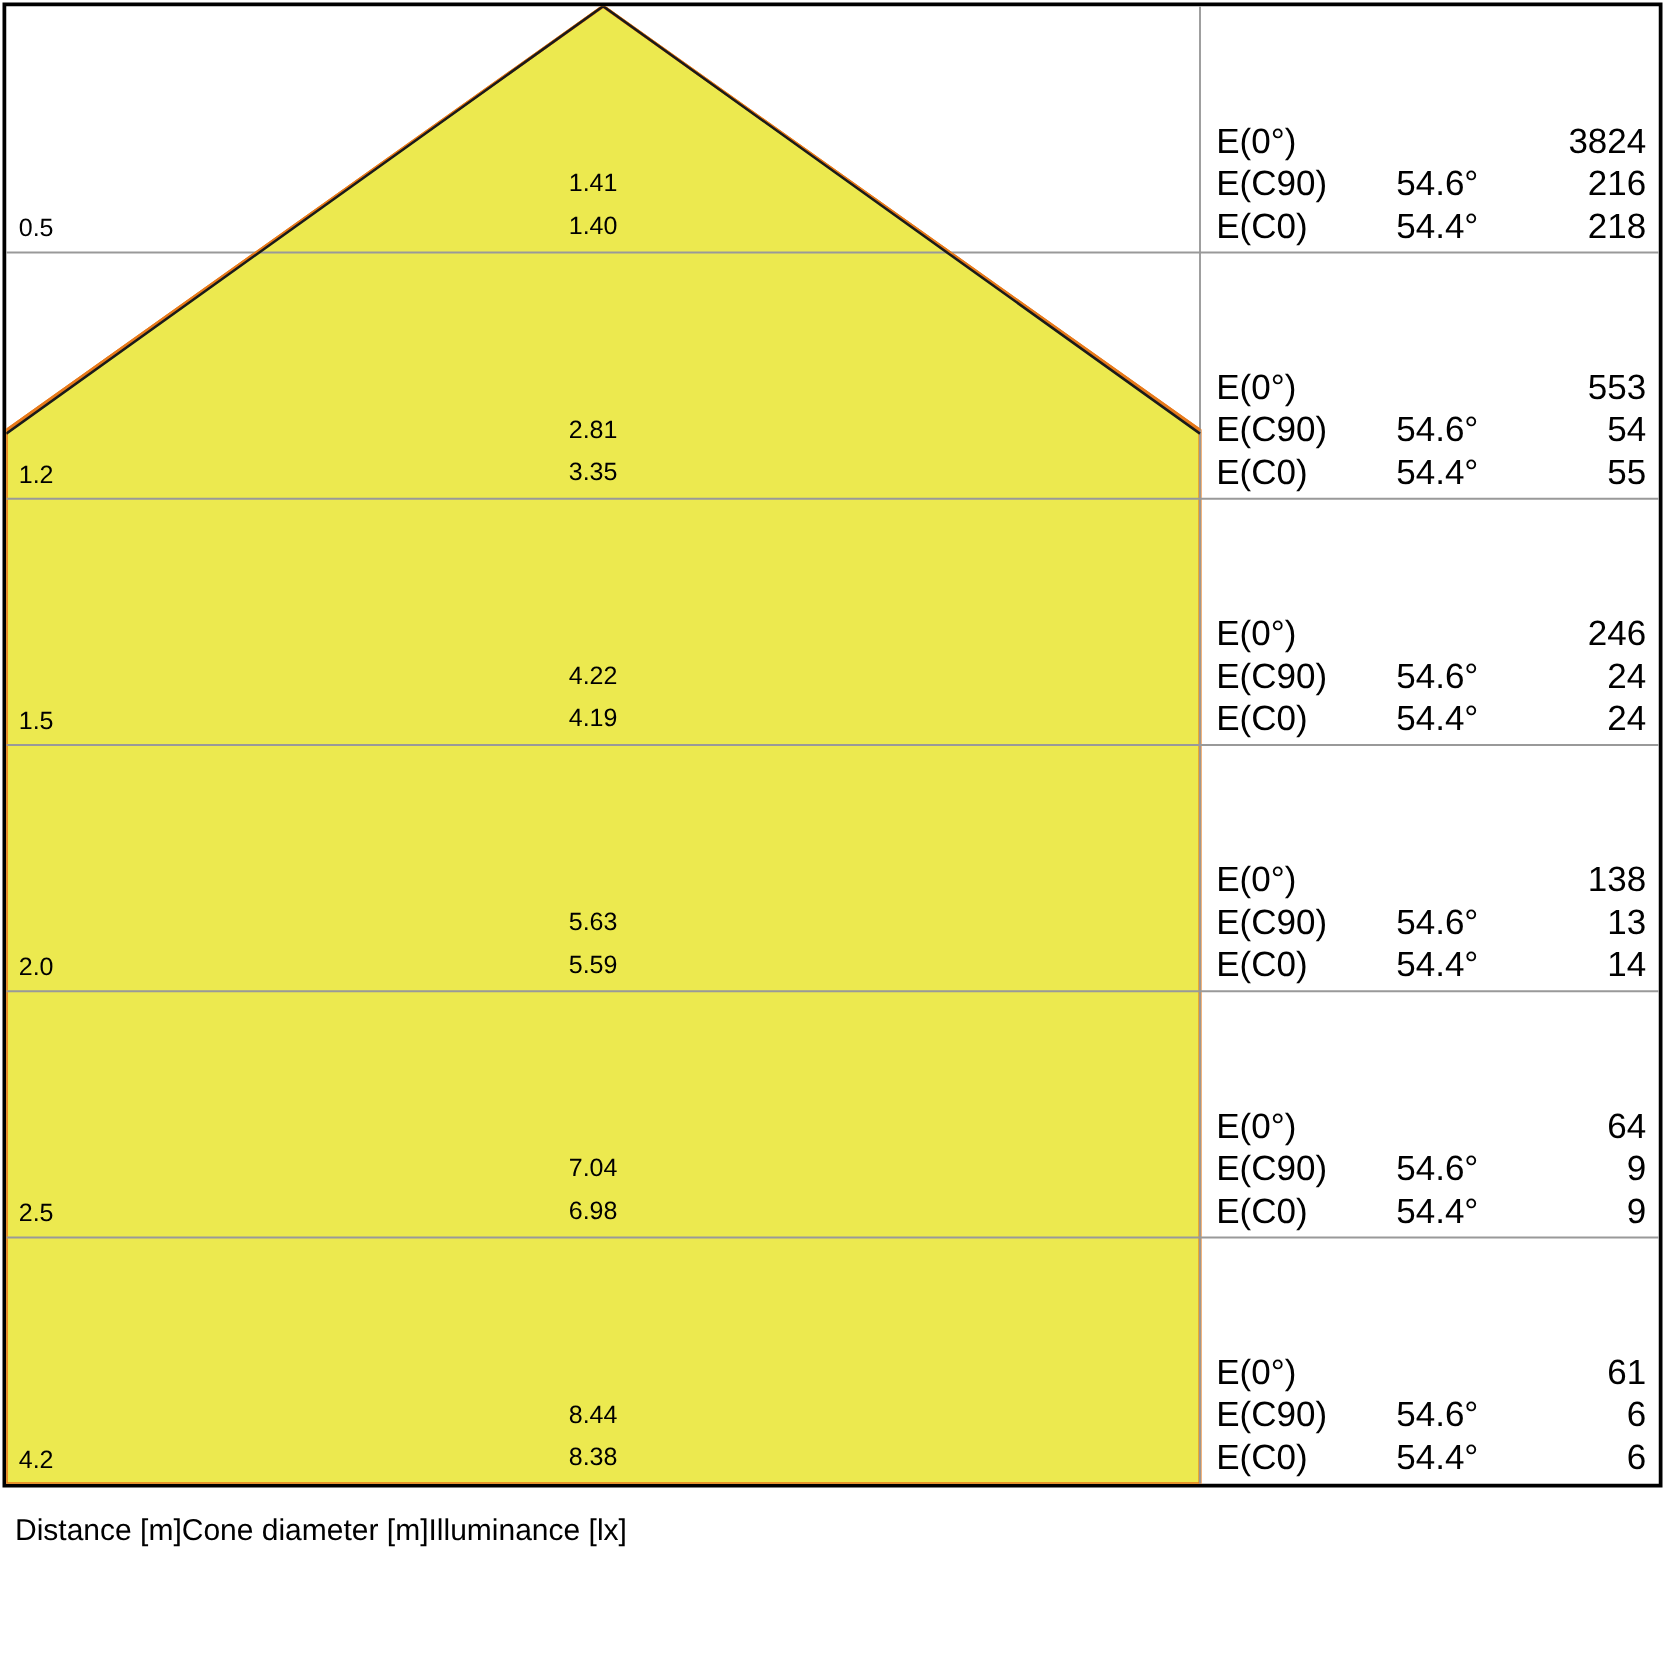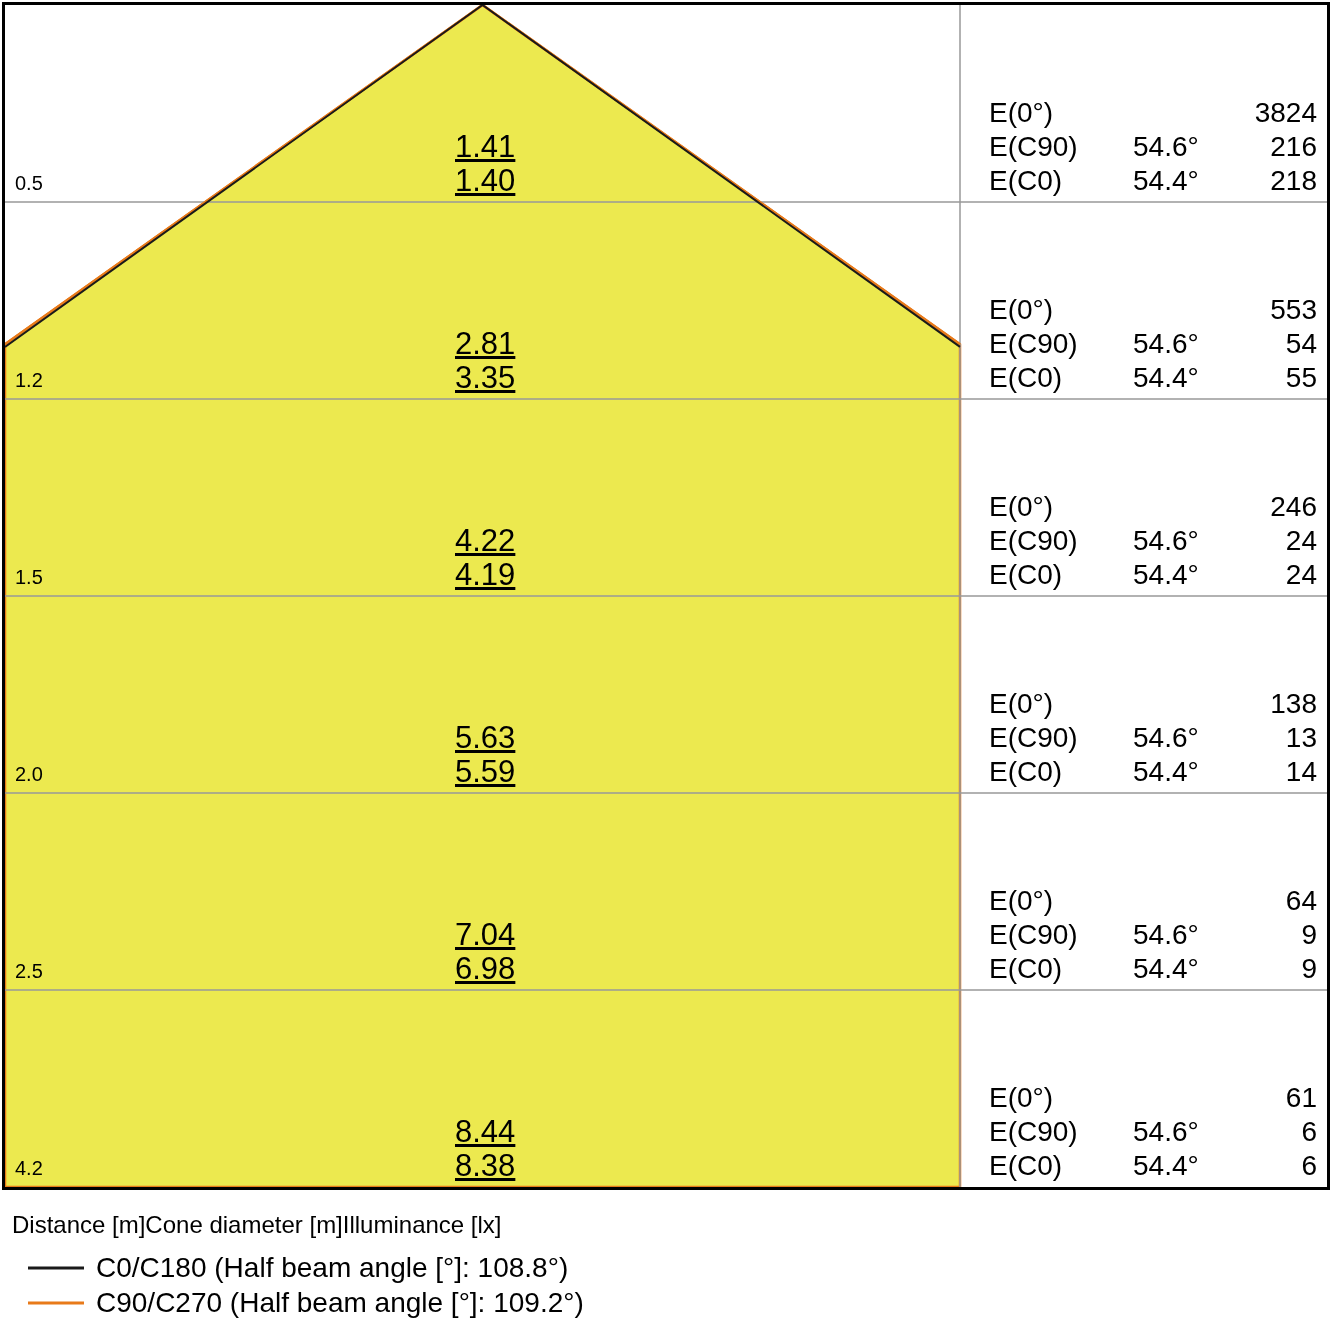--- a/index.html
+++ b/index.html
@@ -2,23 +2,23 @@
 <html><head>
 <meta charset="utf-8">
 <style>
   html,body{margin:0;padding:0;background:#fff;}
   body{font-family:"Liberation Sans","DejaVu Sans",sans-serif;color:#000;}
   .canvas{position:relative;width:1334px;height:1334px;background:#fff;overflow:hidden;}
   .box{position:absolute;left:2px;top:2px;width:1328px;height:1188px;
        border:3px solid #000;box-sizing:border-box;background:#fff;}
   .cone-svg{position:absolute;left:0;top:0;display:block;}
   .row-label{position:absolute;left:10px;font-size:20px;line-height:34px;white-space:nowrap;}
-  .dia{position:absolute;left:450px;font-size:31px;line-height:34px;white-space:pre;text-decoration:underline;}
+  .dia{position:absolute;left:450px;font-size:20px;line-height:34px;white-space:pre;}
   .etable{position:absolute;left:968px;width:344px;font-size:28px;line-height:34px;}
-  .eline{display:flex;margin-left:16px;}
+  .eline{display:flex;}
   .eline .lab{width:144px;flex:none;}
   .eline .ang{width:84px;flex:none;}
   .eline .val{flex:1;text-align:right;}
   .caption{position:absolute;left:12px;top:1208px;font-size:24px;line-height:34px;white-space:nowrap;}
   .legend{position:absolute;left:28px;top:1250px;}
   .legend-row{display:flex;align-items:center;height:35px;}
   .legend-swatch{margin-right:12px;flex:none;display:block;}
   .legend-label{font-size:28px;white-space:nowrap;}
 </style>
 </head>
@@ -162,28 +162,14 @@
           <span class="lab">E(C0)</span>
           <span class="ang">54.4°</span>
           <span class="val">6</span>
         </div>
     </div>
 
   </div>
 
   <div class="caption">Distance [m]Cone diameter [m]Illuminance [lx]</div>
 
-  <div class="legend">
-    <div class="legend-row">
-      <svg class="legend-swatch" width="56" height="6">
-        <line x1="0" y1="3" x2="56" y2="3" stroke-width="3" stroke="#1A1A1A"></line>
-      </svg>
-      <span class="legend-label">C0/C180 (Half beam angle [°]: 108.8°)</span>
-    </div>
-    <div class="legend-row">
-      <svg class="legend-swatch" width="56" height="6">
-        <line x1="0" y1="3" x2="56" y2="3" stroke-width="3" stroke="#E87A1A"></line>
-      </svg>
-      <span class="legend-label">C90/C270 (Half beam angle [°]: 109.2°)</span>
-    </div>
-  </div>
 
 </div>
 
 </body></html>

